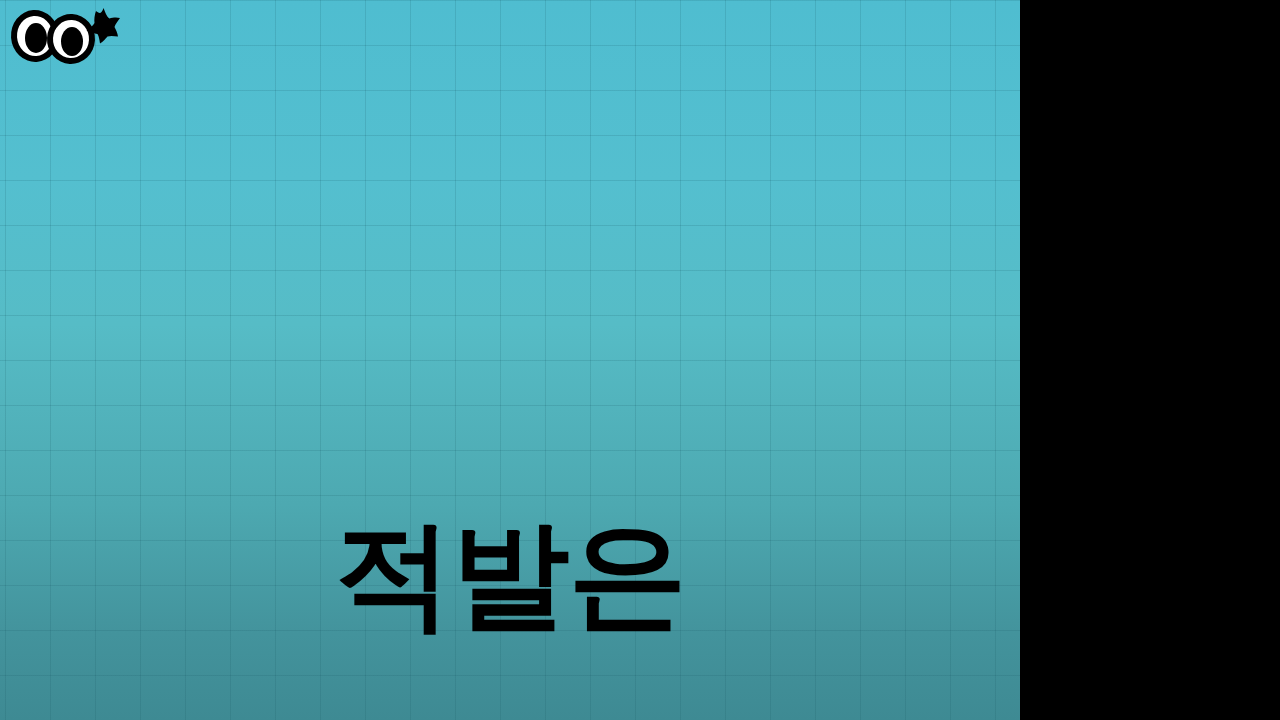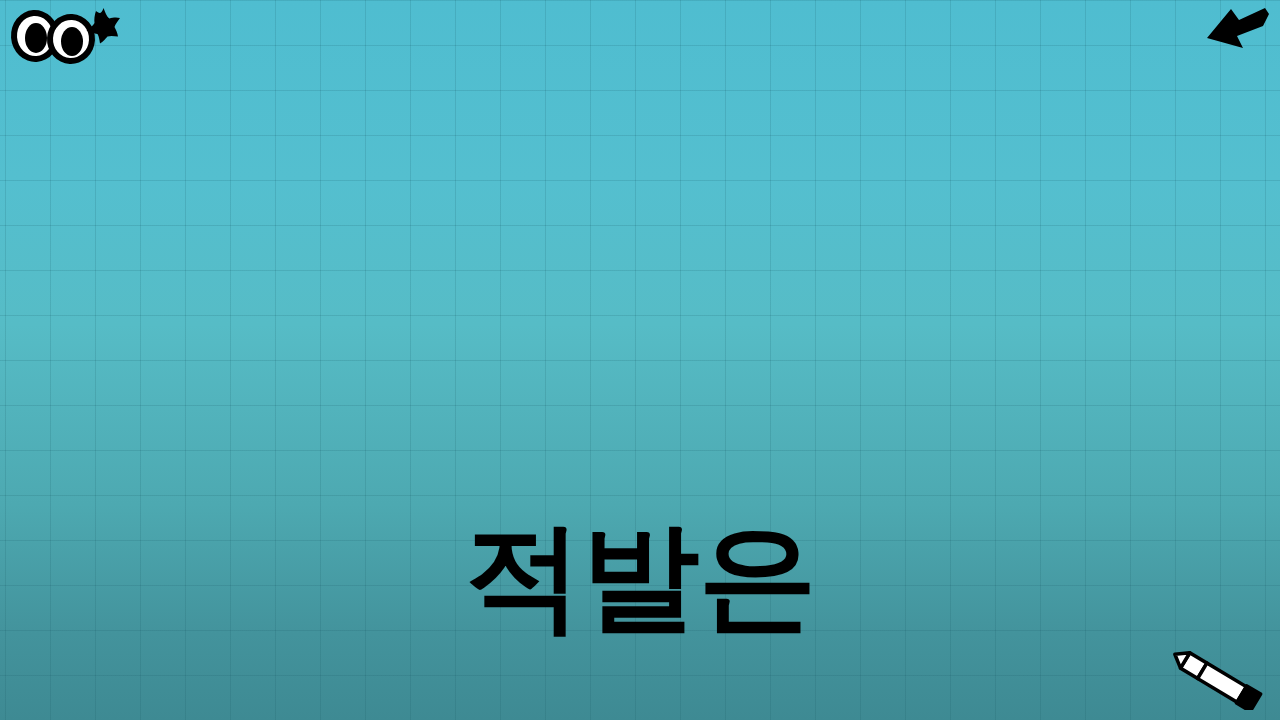--- a/index.html
+++ b/index.html
@@ -2,24 +2,24 @@
 <html><head>
 <meta charset="utf-8">
 <style>
   html, body {
     margin: 0;
     padding: 0;
     background: #000;
   }
   #stage {
     position: relative;
-    width: 1280px;
+    width: 1020px;
     height: 720px;
     overflow: hidden;
-    font-family: Liberation Sans, sans-serif;
+    font-family: Liberation Serif, serif;
     user-select: none;
   }
   
   #bg-gradient {
     position: absolute;
     inset: 0;
     background: linear-gradient(to bottom,
                 #4fbdd0 0%,
                 #54bfcf 25%,
                 #56bcc6 45%,

